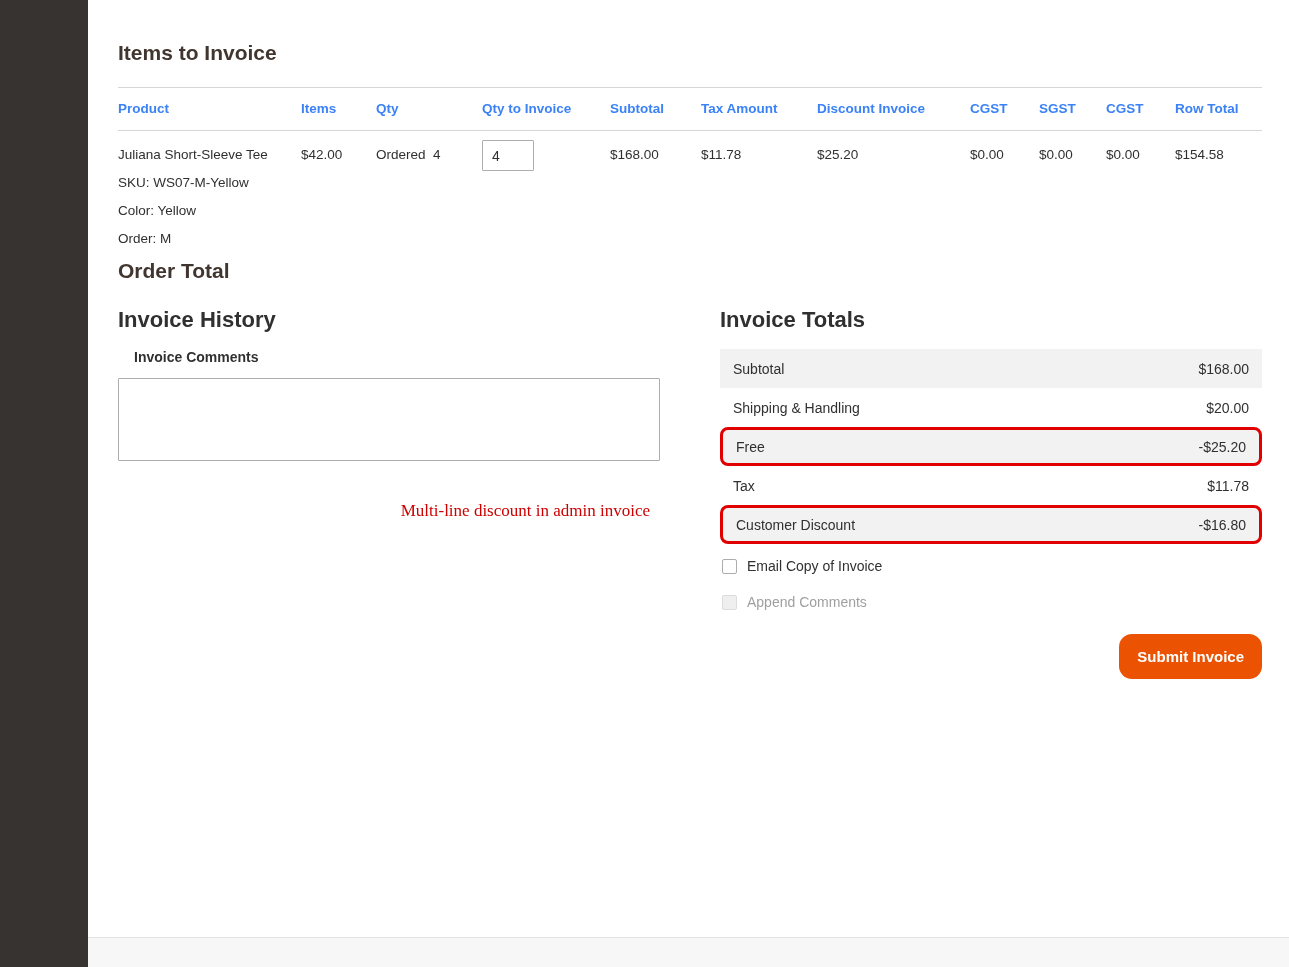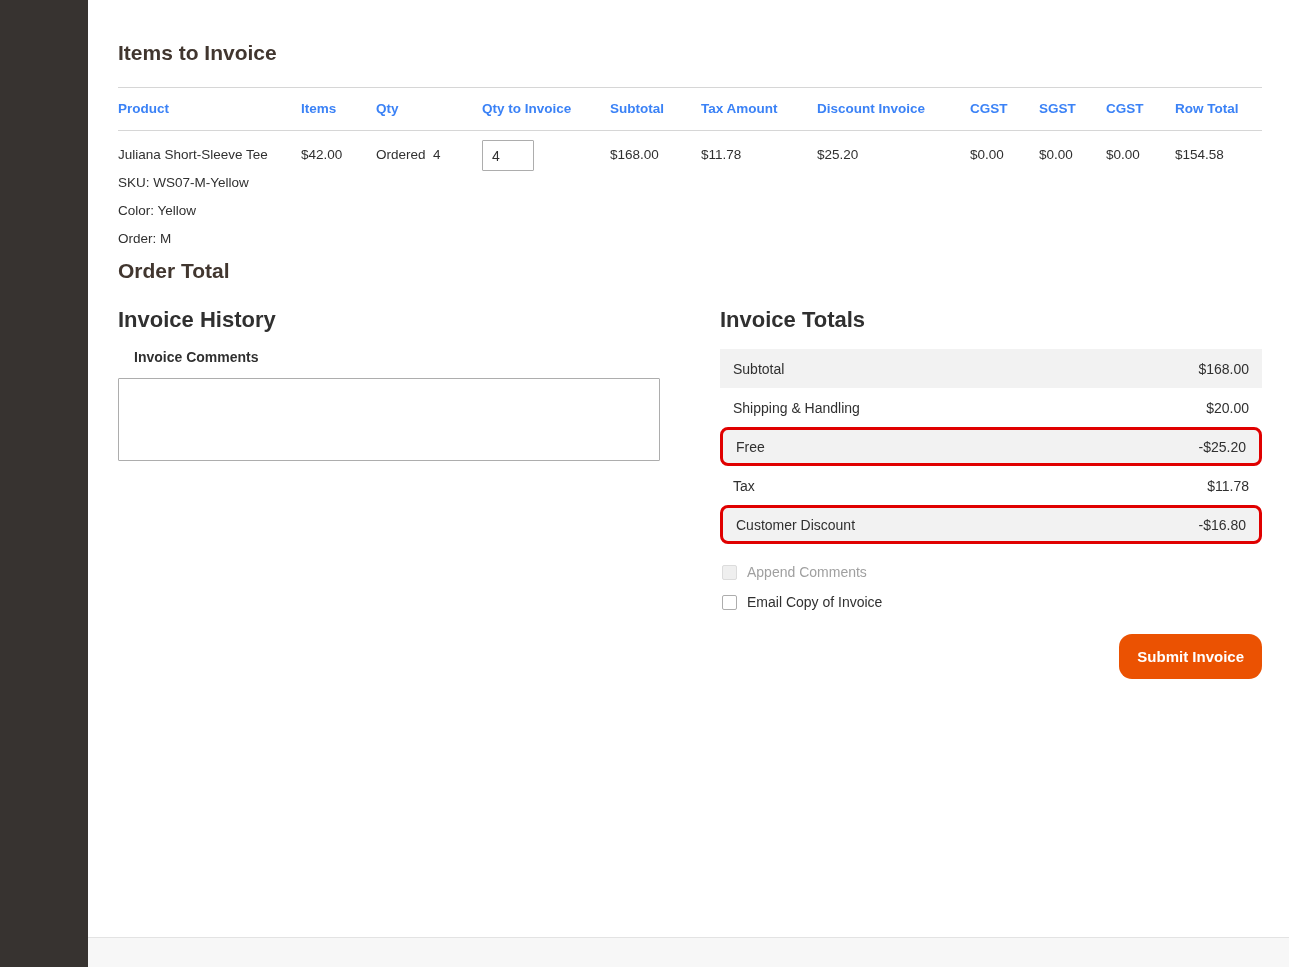--- a/index.html
+++ b/index.html
@@ -192,20 +192,21 @@
 
 
   <h1 class="page-heading order-total-heading">Order Total</h1>
 
   <div class="columns">
 
     <div class="col-left">
       <h2 class="section-heading">Invoice History</h2>
       <p class="field-label">Invoice Comments</p>
       <textarea class="comments" style=""></textarea>
+      <div class="annotation">Multi-line discount in admin invoice</div>
     </div>
 
     <div class="col-right">
       <h2 class="section-heading">Invoice Totals</h2>
 
       <div class="totals">
         <div class="trow gray">
           <span class="tlabel">Subtotal</span>
           <span class="tvalue">$168.00</span>
         </div>
@@ -220,28 +221,28 @@
         <div class="trow">
           <span class="tlabel">Tax</span>
           <span class="tvalue">$11.78</span>
         </div>
         <div class="trow gray highlight">
           <span class="tlabel">Customer Discount</span>
           <span class="tvalue">-$16.80</span>
         </div>
       </div>
 
+      <div class="cb-row">
+        <span class="cb"></span>
+        <span class="cb-label">Email Copy of Invoice</span>
+      </div>
       <div class="cb-row first">
         <span class="cb disabled"></span>
         <span class="cb-label disabled">Append Comments</span>
       </div>
-      <div class="cb-row">
-        <span class="cb"></span>
-        <span class="cb-label">Email Copy of Invoice</span>
-      </div>
 
       <div class="submit-wrap">
         <button class="btn-primary">Submit Invoice</button>
       </div>
     </div>
 
   </div>
 </div>
 
 <div class="footer"></div>

